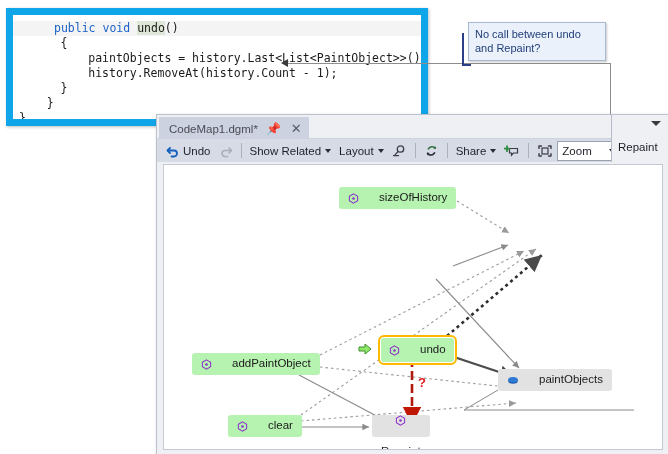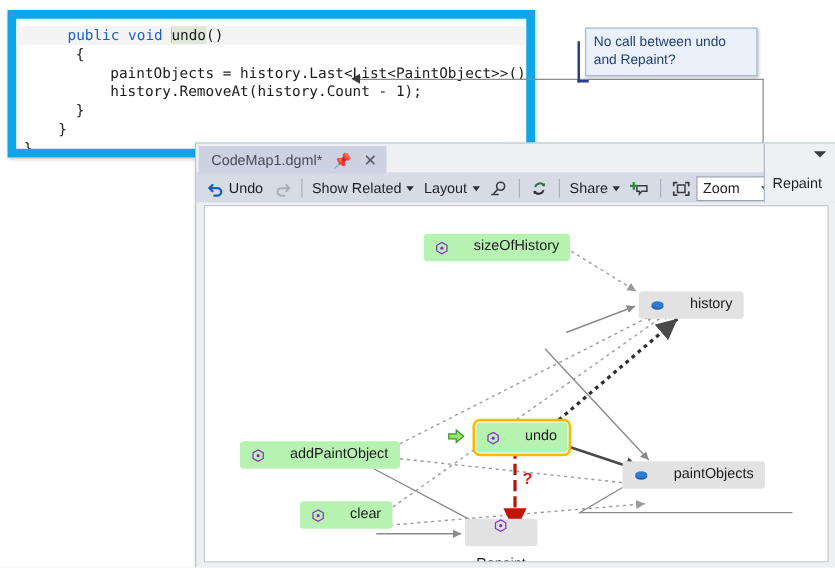--- a/index.html
+++ b/index.html
@@ -353,29 +353,20 @@
     <div class="node green" style="left:175px;top:22px;">
       <span class="ico">
         <svg width="11" height="11" viewBox="0 0 12 12">
             <path d="M6 1 L10.5 3.5 V8.5 L6 11 L1.5 8.5 V3.5 z" fill="none" stroke="#8b2fc9" stroke-width="1.1"></path>
             <circle cx="6" cy="6" r="1.4" fill="#8b2fc9"></circle>
           </svg>
       </span>
       <span class="nlabel">sizeOfHistory</span>
     </div>
 
-    <div class="node gray" style="left:347px;top:68px;">
-      <span class="ico">
-        <svg width="12" height="11" viewBox="0 0 13 11">
-            <ellipse cx="6.5" cy="6" rx="5.2" ry="3" fill="#1f5fb0"></ellipse>
-            <ellipse cx="6.5" cy="4.6" rx="5.2" ry="3" fill="#2f7ad4"></ellipse>
-          </svg>
-      </span>
-      <span class="nlabel">history</span>
-    </div>
 
 
     <div id="undo-pointer" style="left:194px;top:177px;">
       <svg width="15" height="14" viewBox="0 0 15 14">
           <path d="M1 5 h6 V2 l6 5 l-6 5 V9 H1 z" fill="#90e86a" stroke="#3f8f2a" stroke-width="1"></path>
         </svg>
     </div>
 
     <div class="node sel" style="left:214px;top:170px;">
       <span class="ico">
@@ -400,21 +391,21 @@
     <div class="node gray" style="left:334px;top:204px;">
       <span class="ico">
         <svg width="12" height="11" viewBox="0 0 13 11">
             <ellipse cx="6.5" cy="6" rx="5.2" ry="3" fill="#1f5fb0"></ellipse>
             <ellipse cx="6.5" cy="4.6" rx="5.2" ry="3" fill="#2f7ad4"></ellipse>
           </svg>
       </span>
       <span class="nlabel">paintObjects</span>
     </div>
 
-    <div class="node green" style="left:64px;top:236px;margin-left:12px;">
+    <div class="node green" style="left:64px;top:250px;">
       <span class="ico">
         <svg width="11" height="11" viewBox="0 0 12 12">
             <path d="M6 1 L10.5 3.5 V8.5 L6 11 L1.5 8.5 V3.5 z" fill="none" stroke="#8b2fc9" stroke-width="1.1"></path>
             <circle cx="6" cy="6" r="1.4" fill="#8b2fc9"></circle>
           </svg>
       </span>
       <span class="nlabel">clear</span>
     </div>
 
     <div class="node gray" style="left:208px;top:250px;flex-direction:column;">

